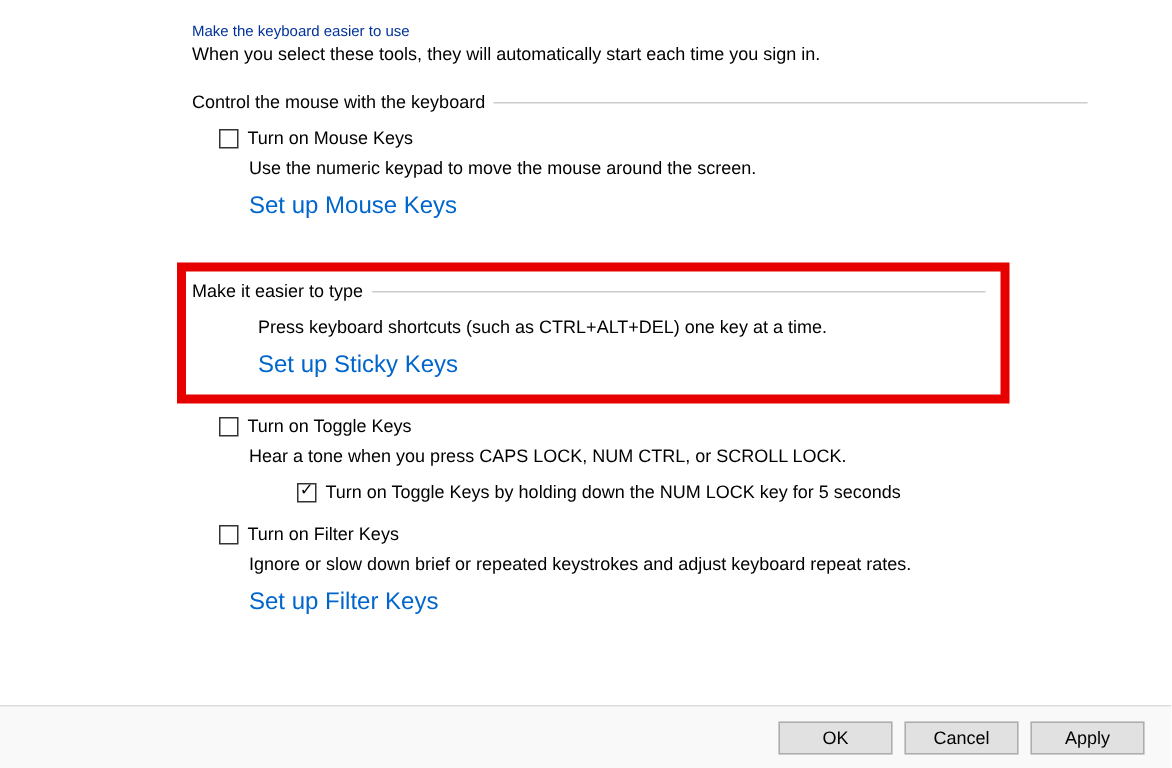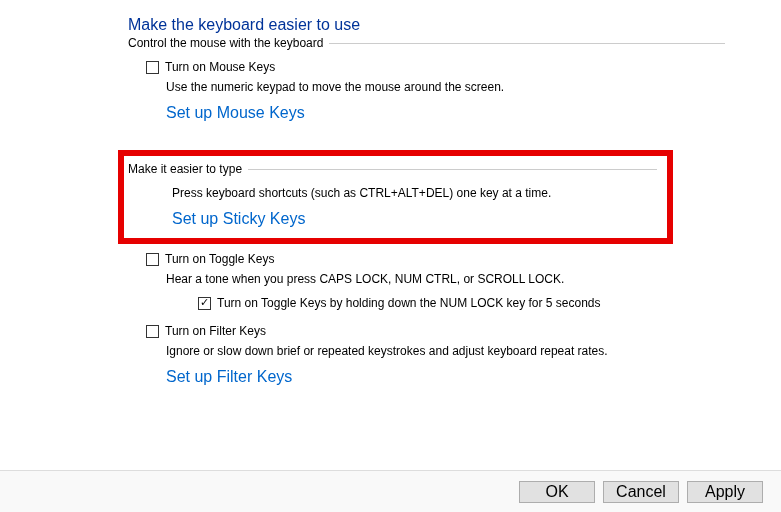--- a/index.html
+++ b/index.html
@@ -11,21 +11,21 @@
       width: 781px;
       height: 512px;
       position: relative;
       overflow: hidden;
     }
     .content {
       padding: 16px 56px 0 128px;
     }
     .page-title {
       color: #003399;
-      font-size: 16px;
+      font-size: 10px;
       font-weight: normal;
       margin-bottom: 2px;
     }
     .page-subtitle {
       color: #000;
       font-size: 12px;
       margin-bottom: 18px;
     }
     .section {
       margin-bottom: 14px;
@@ -109,30 +109,31 @@
       align-items: center;
       padding-right: 18px;
       gap: 8px;
     }
     .btn {
       min-width: 76px;
       height: 22px;
       border: 1px solid #adadad;
       background: #e1e1e1;
       font-family: inherit;
-      font-size: 16px;
+      font-size: 12px;
       cursor: default;
       padding: 0 10px;
     }
   </style>
 </head>
 <body>
 
 <div class="content">
   <div class="page-title">Make the keyboard easier to use</div>
+  <div class="page-subtitle">When you select these tools, they will automatically start each time you sign in.</div>
 
   <div class="section">
     <div class="section-header">
       <span>Control the mouse with the keyboard</span>
       <span class="line"></span>
     </div>
     <div class="row">
       <span class="checkbox"></span>
       <span>Turn on Mouse Keys</span>
     </div>

